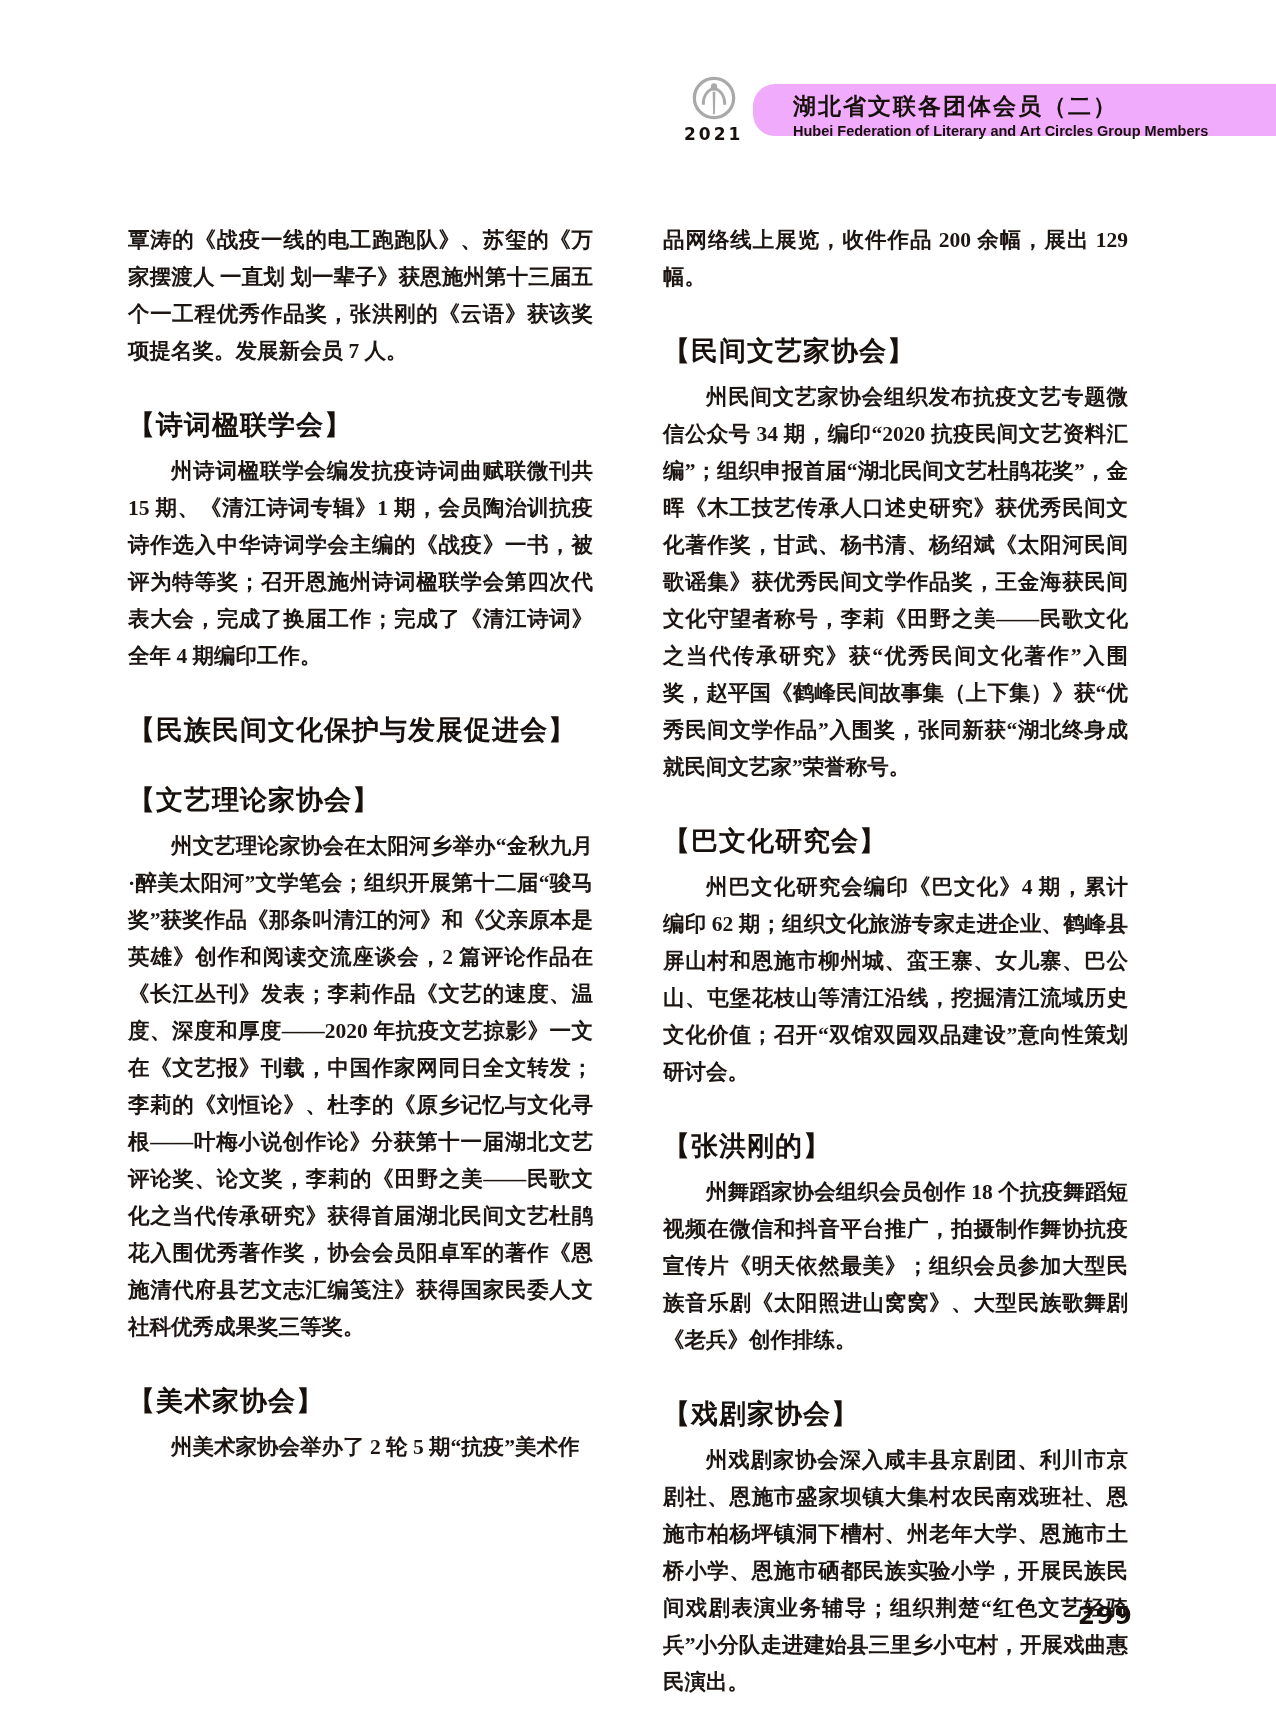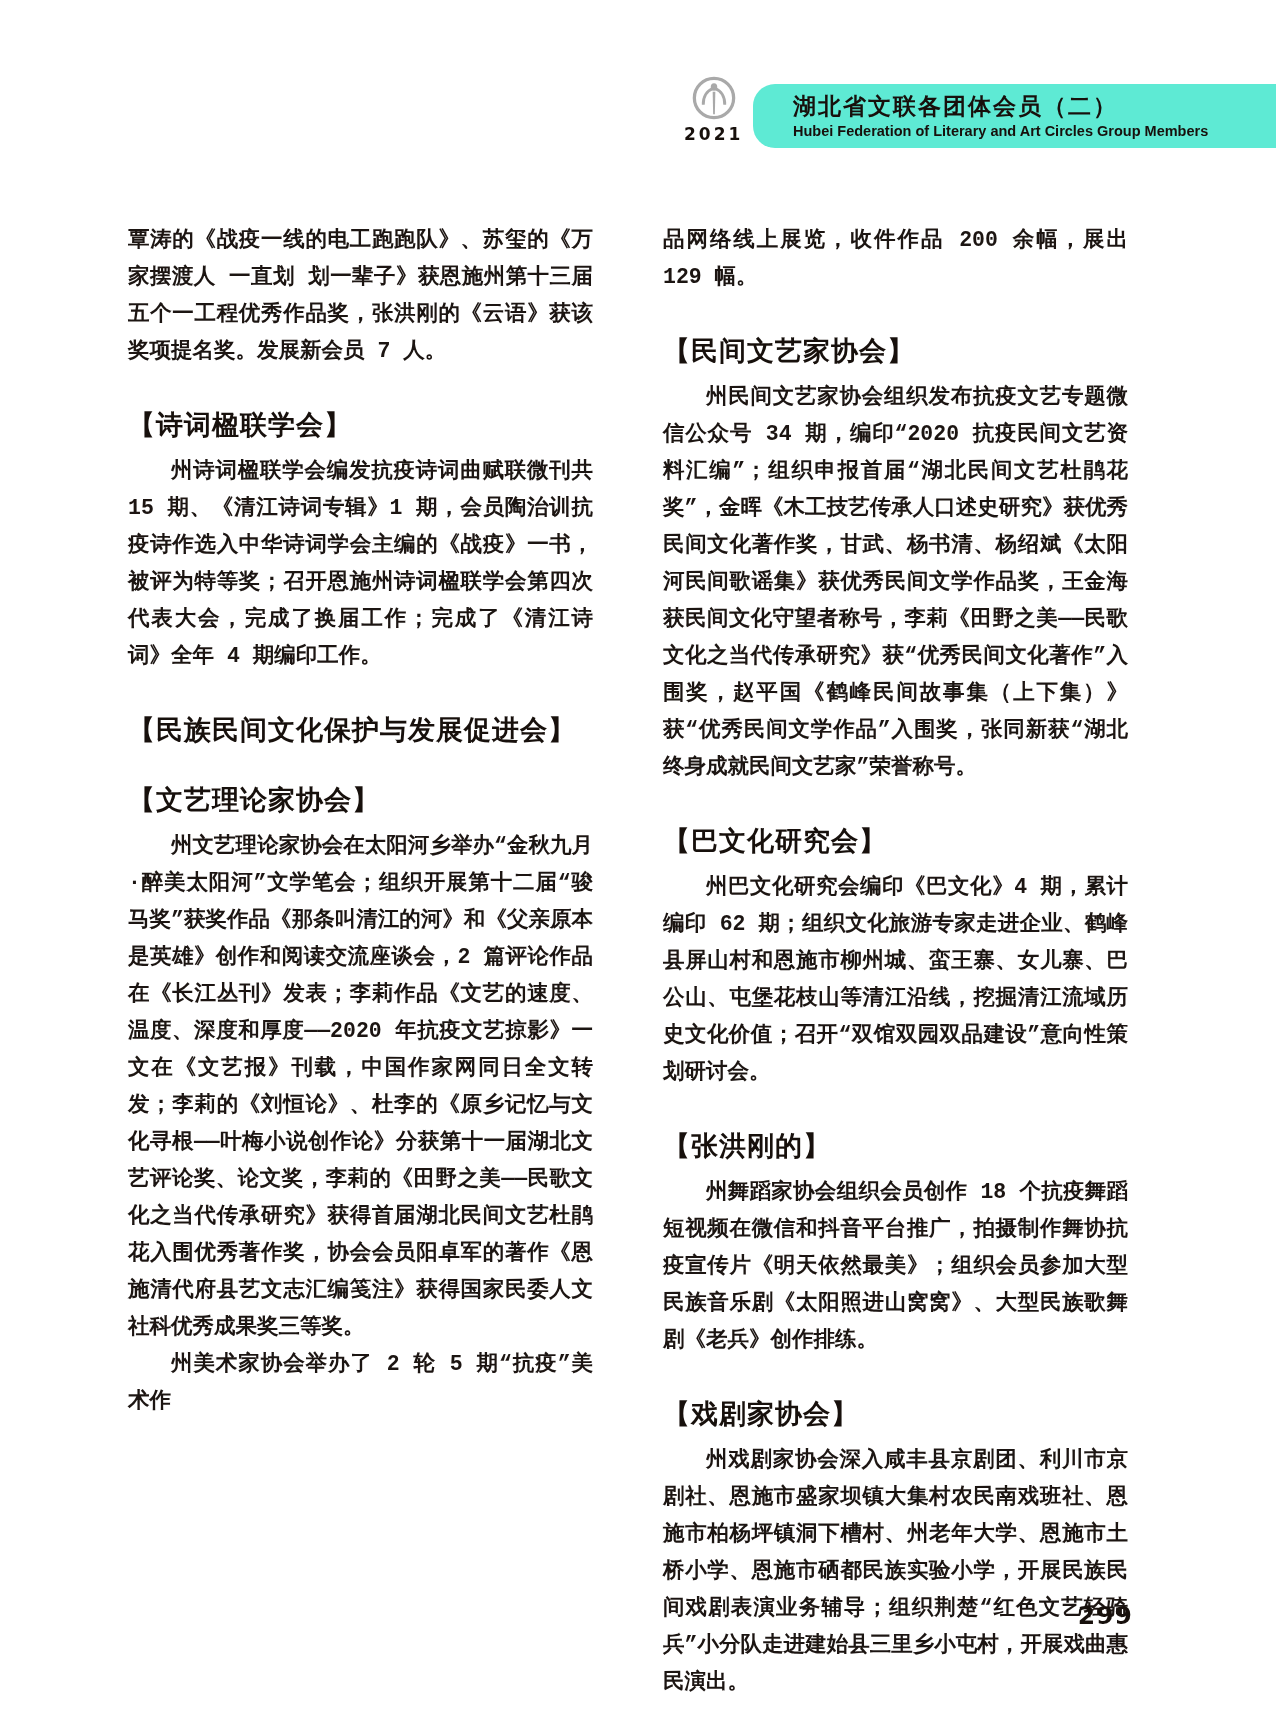--- a/index.html
+++ b/index.html
@@ -14,41 +14,41 @@
 
   
   .logo-block { position:absolute; left:684px; top:74px; width:60px; text-align:left; }
   .logo-svg { display:block; margin:0 auto; width:46px; height:48px; }
   .logo-year {
     font-family:"DejaVu Sans","Liberation Sans",sans-serif;
     font-weight:bold; font-size:17px; letter-spacing:3px;
     color:#17100c; margin-top:2px;
   }
   .title-box {
-    position:absolute; left:753px; top:84px; right:0; height:64px;
-    background:#5eead4; border-radius:22px 0 0 22px;
+    position:absolute; left:753px; top:84px; right:0; height:52px;
+    background:#f0abfc; border-radius:22px 0 0 22px;
     padding:8px 0 0 40px; box-sizing:border-box;
   }
   .title-cn {
     font-family:"Liberation Sans","DejaVu Sans",sans-serif;
     font-weight:bold; font-size:23px; letter-spacing:2px;
     color:#17100c; line-height:29px; white-space:nowrap;
   }
   .title-en {
     font-family:"Liberation Sans","DejaVu Sans",sans-serif;
     font-weight:bold; font-size:14.5px; color:#17100c;
     line-height:19px; margin-top:1px; white-space:nowrap;
   }
 
   
   .content { position:absolute; left:128px; top:222px; width:1000px; display:flex; gap:70px; }
   .col { width:465px; }
   .para {
     font-size:21.5px; line-height:37px; font-weight:600;
-    text-align:justify; margin:0; color:#1c1512;font-family:Liberation Mono, monospace;
+    text-align:justify; margin:0; color:#1c1512;
   }
   .para.indent { text-indent:2em; }
   .sec {
     font-family:"Liberation Sans","DejaVu Sans",sans-serif;
     font-size:27px; font-weight:bold; line-height:30px;
     letter-spacing:1px; color:#17100c;
     margin:40px 0 13px 0;
   }
 
   
@@ -81,20 +81,21 @@
 
   <div class="content">
 
     <div class="col">
       <p class="para">覃涛的《战疫一线的电工跑跑队》、苏玺的《万家摆渡人 一直划 划一辈子》获恩施州第十三届五个一工程优秀作品奖，张洪刚的《云语》获该奖项提名奖。发展新会员 7 人。</p>
       <h2 class="sec">【诗词楹联学会】</h2>
       <p class="para indent">州诗词楹联学会编发抗疫诗词曲赋联微刊共 15 期、《清江诗词专辑》1 期，会员陶治训抗疫诗作选入中华诗词学会主编的《战疫》一书，被评为特等奖；召开恩施州诗词楹联学会第四次代表大会，完成了换届工作；完成了《清江诗词》全年 4 期编印工作。</p>
       <h2 class="sec">【民族民间文化保护与发展促进会】</h2>
       <h2 class="sec">【文艺理论家协会】</h2>
       <p class="para indent">州文艺理论家协会在太阳河乡举办“金秋九月·醉美太阳河”文学笔会；组织开展第十二届“骏马奖”获奖作品《那条叫清江的河》和《父亲原本是英雄》创作和阅读交流座谈会，2 篇评论作品在《长江丛刊》发表；李莉作品《文艺的速度、温度、深度和厚度——2020 年抗疫文艺掠影》一文在《文艺报》刊载，中国作家网同日全文转发；李莉的《刘恒论》、杜李的《原乡记忆与文化寻根——叶梅小说创作论》分获第十一届湖北文艺评论奖、论文奖，李莉的《田野之美——民歌文化之当代传承研究》获得首届湖北民间文艺杜鹃花入围优秀著作奖，协会会员阳卓军的著作《恩施清代府县艺文志汇编笺注》获得国家民委人文社科优秀成果奖三等奖。</p>
+      <h2 class="sec">【美术家协会】</h2>
       <p class="para indent">州美术家协会举办了 2 轮 5 期“抗疫”美术作</p>
     </div>
 
     <div class="col">
       <p class="para">品网络线上展览，收件作品 200 余幅，展出 129 幅。</p>
       <h2 class="sec">【民间文艺家协会】</h2>
       <p class="para indent">州民间文艺家协会组织发布抗疫文艺专题微信公众号 34 期，编印“2020 抗疫民间文艺资料汇编”；组织申报首届“湖北民间文艺杜鹃花奖”，金晖《木工技艺传承人口述史研究》获优秀民间文化著作奖，甘武、杨书清、杨绍斌《太阳河民间歌谣集》获优秀民间文学作品奖，王金海获民间文化守望者称号，李莉《田野之美——民歌文化之当代传承研究》获“优秀民间文化著作”入围奖，赵平国《鹤峰民间故事集（上下集）》获“优秀民间文学作品”入围奖，张同新获“湖北终身成就民间文艺家”荣誉称号。</p>
       <h2 class="sec">【巴文化研究会】</h2>
       <p class="para indent">州巴文化研究会编印《巴文化》4 期，累计编印 62 期；组织文化旅游专家走进企业、鹤峰县屏山村和恩施市柳州城、蛮王寨、女儿寨、巴公山、屯堡花枝山等清江沿线，挖掘清江流域历史文化价值；召开“双馆双园双品建设”意向性策划研讨会。</p>
       <h2 class="sec">【张洪刚的】</h2>

